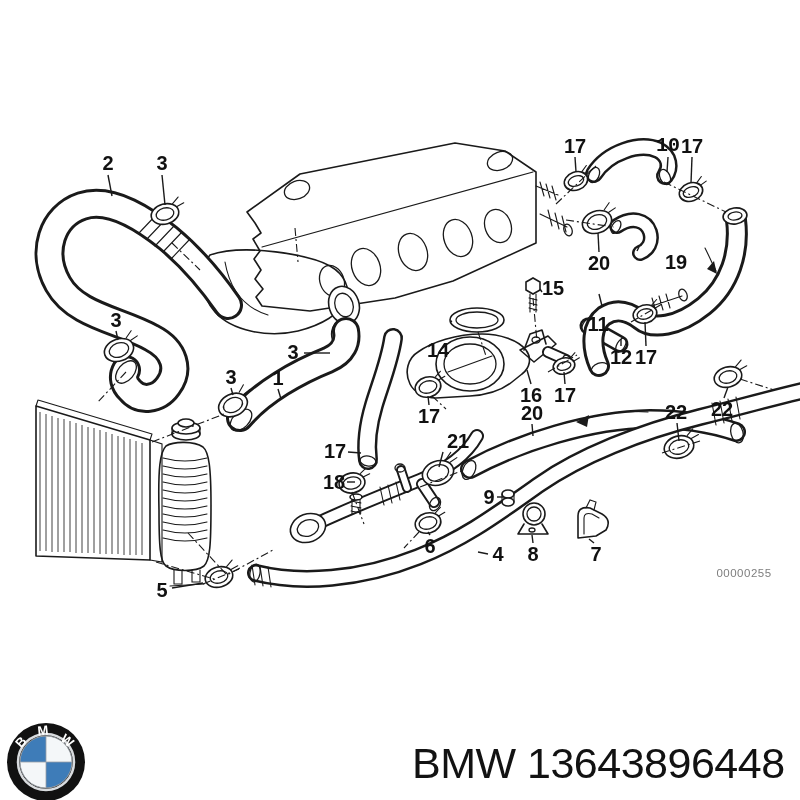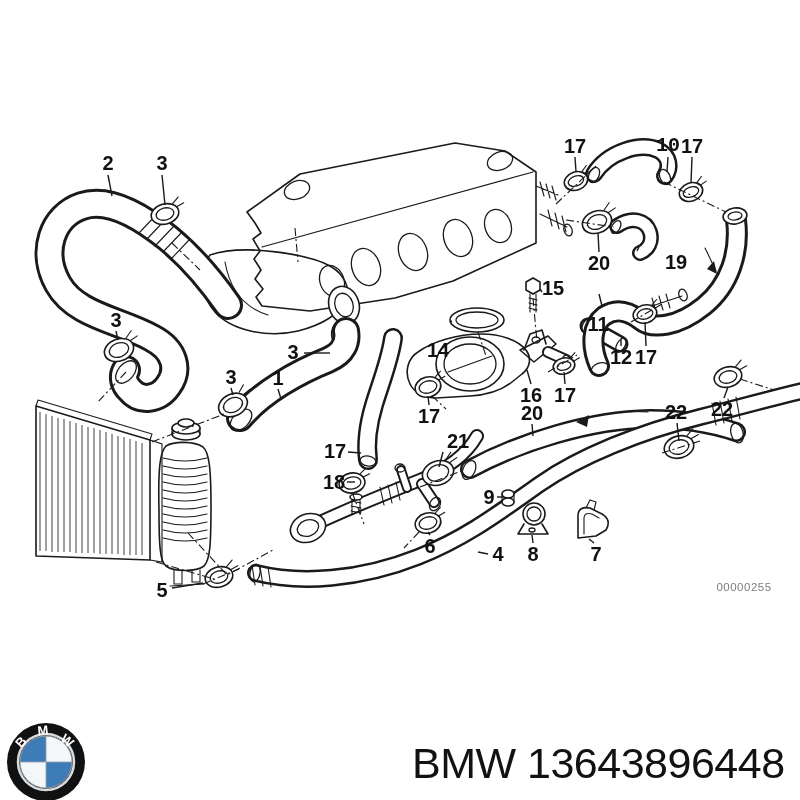--- a/index.html
+++ b/index.html
@@ -381,21 +381,21 @@
       <span class="callout" style="left: 676px; top: 412px;">22</span>
       <span class="callout" style="left: 722px; top: 409px;">22</span>
       <span class="callout" style="left: 489px; top: 497px;">9</span>
       <span class="callout" style="left: 430px; top: 546px;">6</span>
       <span class="callout" style="left: 498px; top: 554px;">4</span>
       <span class="callout" style="left: 533px; top: 554px;">8</span>
       <span class="callout" style="left: 596px; top: 554px;">7</span>
     </div>
 
   
-  <span class="watermark" style="left:744px;top:587px">00000255</span>
+  <span class="watermark" style="left:744px;top:573px">00000255</span>
 
   
   <div>
     <svg class="logo" width="88" height="78" viewBox="0 0 88 78">
       <circle cx="44" cy="40" r="39" fill="#111111"></circle>
       <path d="M44,40 L44,14 A26,26 0 0 0 18,40 Z" fill="#3e7cb8"></path>
       <path d="M44,40 L44,14 A26,26 0 0 1 70,40 Z" fill="#f4f7f9"></path>
       <path d="M44,40 L70,40 A26,26 0 0 1 44,66 Z" fill="#3e7cb8"></path>
       <path d="M44,40 L44,66 A26,26 0 0 1 18,40 Z" fill="#f4f7f9"></path>
       <circle cx="44" cy="40" r="26" fill="none" stroke="#9aa0a6" stroke-width="1"></circle>

